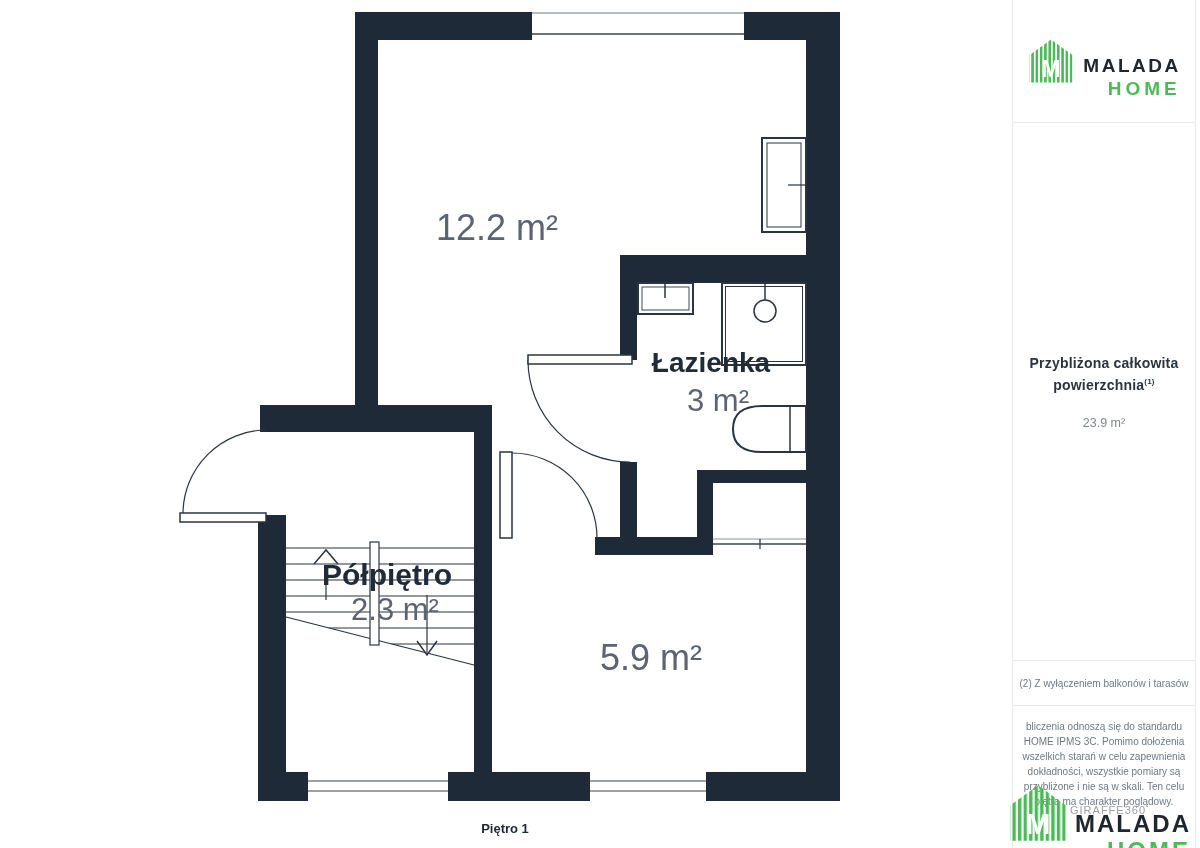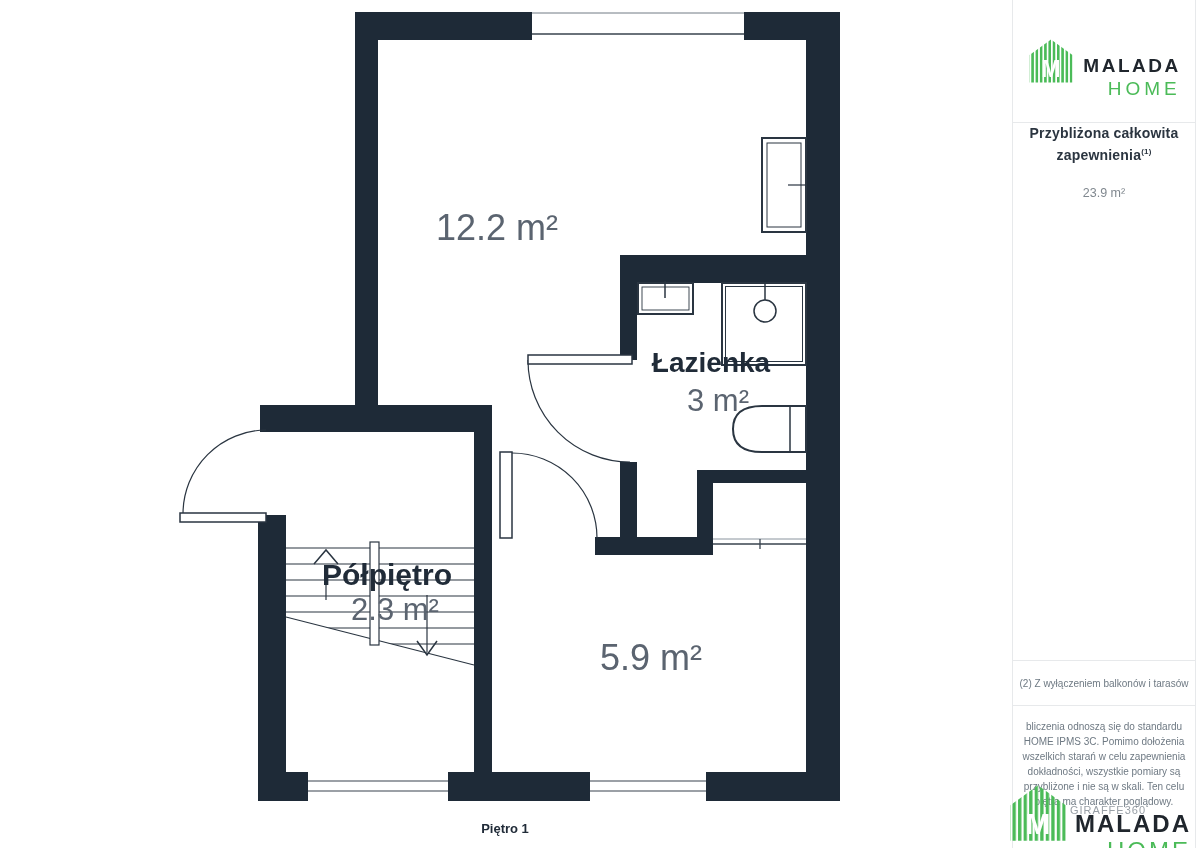--- a/index.html
+++ b/index.html
@@ -9,22 +9,22 @@
   .plan-svg{position:absolute;left:0;top:0;}
 
   
   .sidebar{position:absolute;left:1012px;top:0;width:184px;height:848px;background:#fff;
            border-left:1px solid #e7e9eb;border-right:1px solid #e7e9eb;box-sizing:border-box;}
   .sb-section{box-sizing:border-box;}
   .sb-logo{height:123px;border-bottom:1px solid #e7e9eb;display:flex;align-items:center;
            justify-content:center;gap:8px;}
   .brand-text{display:flex;flex-direction:column;align-items:flex-end;margin-top:32px;}
   .brand-primary{font-size:19px;font-weight:700;letter-spacing:2.5px;color:#20262d;line-height:1;}
-  .brand-secondary{font-size:19px;font-weight:400;letter-spacing:4px;color:#4bbb58;line-height:1;margin-top:4px;}
-  .sb-main{height:538px;border-bottom:1px solid #e7e9eb;display:flex;align-items:flex-start;justify-content:center;}
+  .brand-secondary{font-size:19px;font-weight:700;letter-spacing:4px;color:#4bbb58;line-height:1;margin-top:4px;}
+  .sb-main{height:538px;border-bottom:1px solid #e7e9eb;display:flex;align-items:center;justify-content:center;}
   .summary{text-align:center;}
   .summary-title{font-size:14px;font-weight:700;color:#2b3540;line-height:1.55;letter-spacing:.2px;}
   .summary-title sup{font-size:8px;}
   .summary-value{margin-top:20px;font-size:12.5px;color:#80888f;}
   .sb-footnote{height:45px;border-bottom:1px solid #e7e9eb;display:flex;align-items:center;
                justify-content:center;font-size:10px;color:#6e7983;}
   .sb-disclaimer{position:relative;height:141px;padding-top:13px;overflow:visible;}
   .disclaimer-line{font-size:10px;color:#6e7983;line-height:1.5;text-align:center;}
   .watermark{position:absolute;left:8px;right:0;top:98px;text-align:center;font-size:11px;
              letter-spacing:1px;color:#989fa6;z-index:1;}
@@ -159,21 +159,21 @@
       <div class="brand-text">
         <div class="brand-primary">MALADA</div>
         <div class="brand-secondary">HOME</div>
       </div>
     </div>
 
     <div class="sb-section sb-main">
       <div class="summary">
         <div class="summary-title">
           <span>Przybliżona całkowita</span><br>
-          <span>zapewnienia</span><sup>(1)</sup>
+          <span>powierzchnia</span><sup>(1)</sup>
         </div>
         <div class="summary-value">23.9 m²</div>
       </div>
     </div>
 
     <div class="sb-section sb-footnote">(2) Z wyłączeniem balkonów i tarasów</div>
 
     <div class="sb-section sb-disclaimer">
       <div class="disclaimer-line">bliczenia odnoszą się do standardu</div>
       <div class="disclaimer-line">HOME IPMS 3C. Pomimo dołożenia</div>

